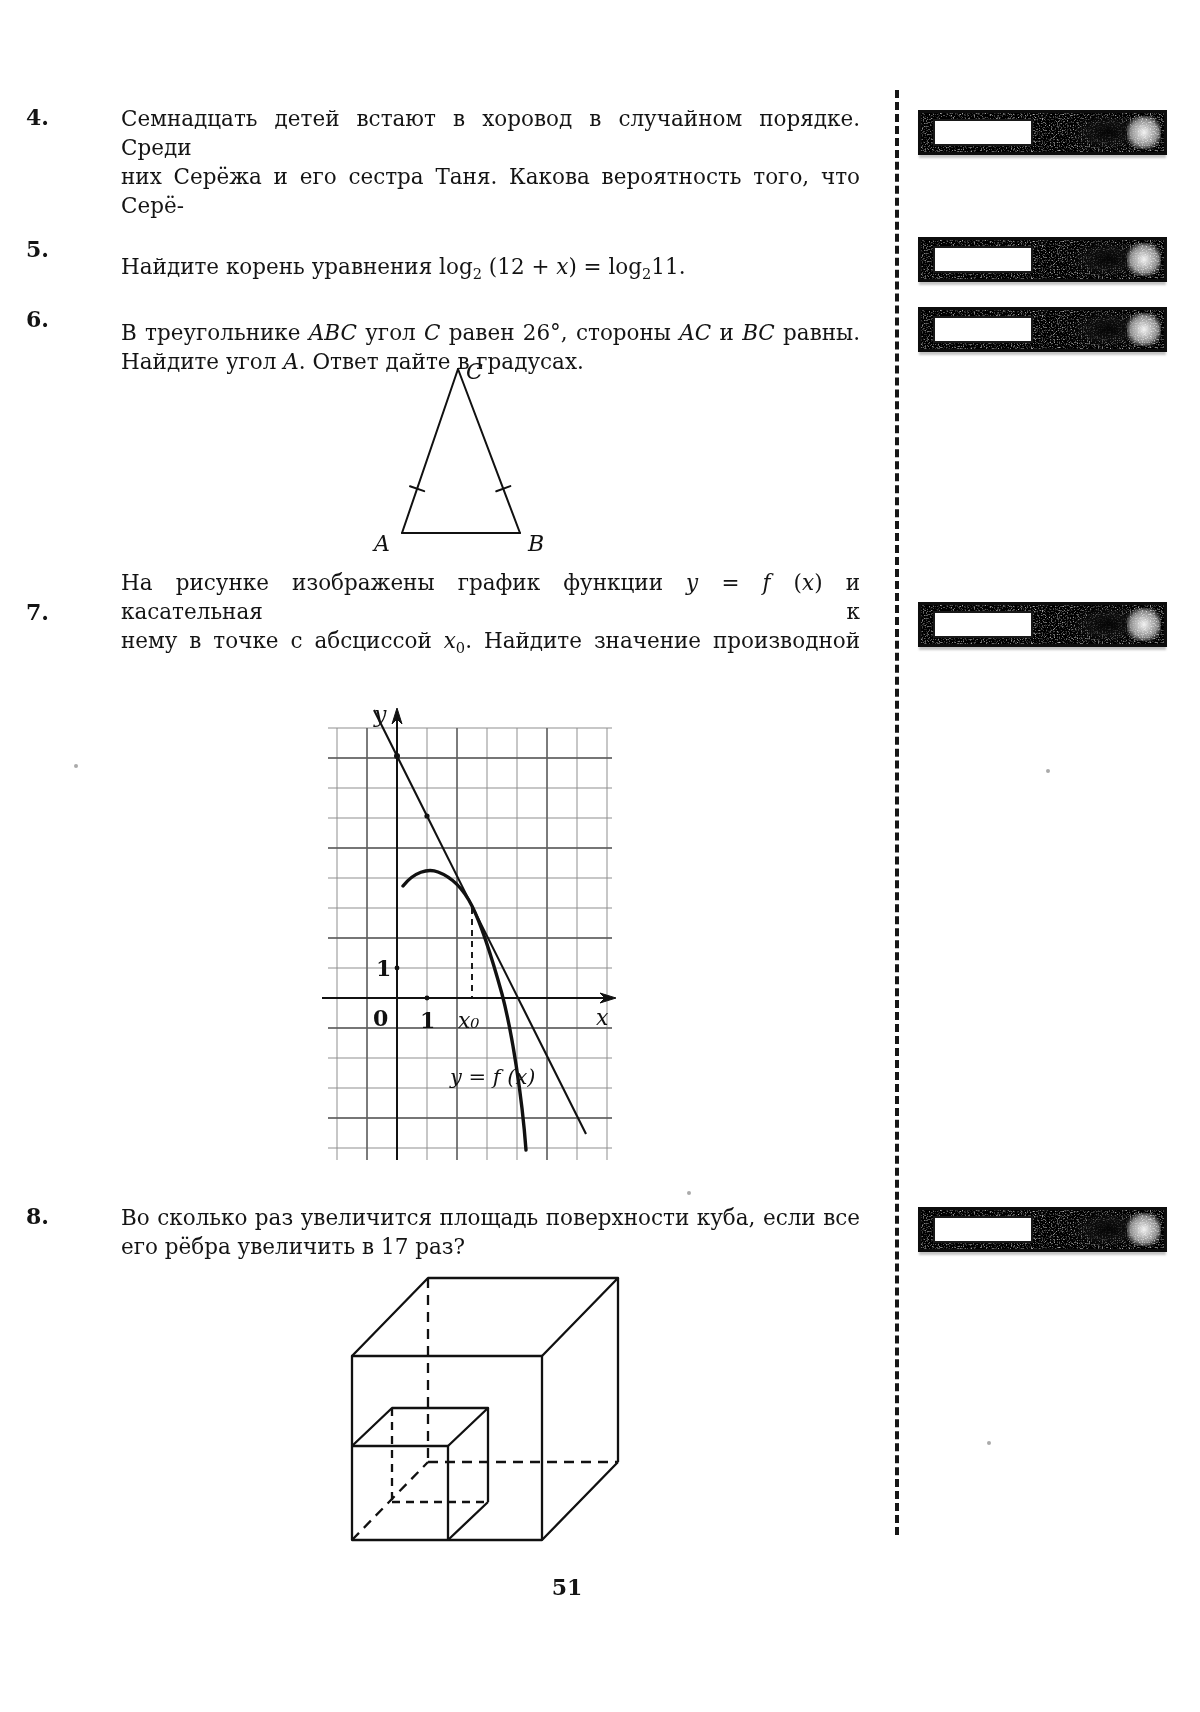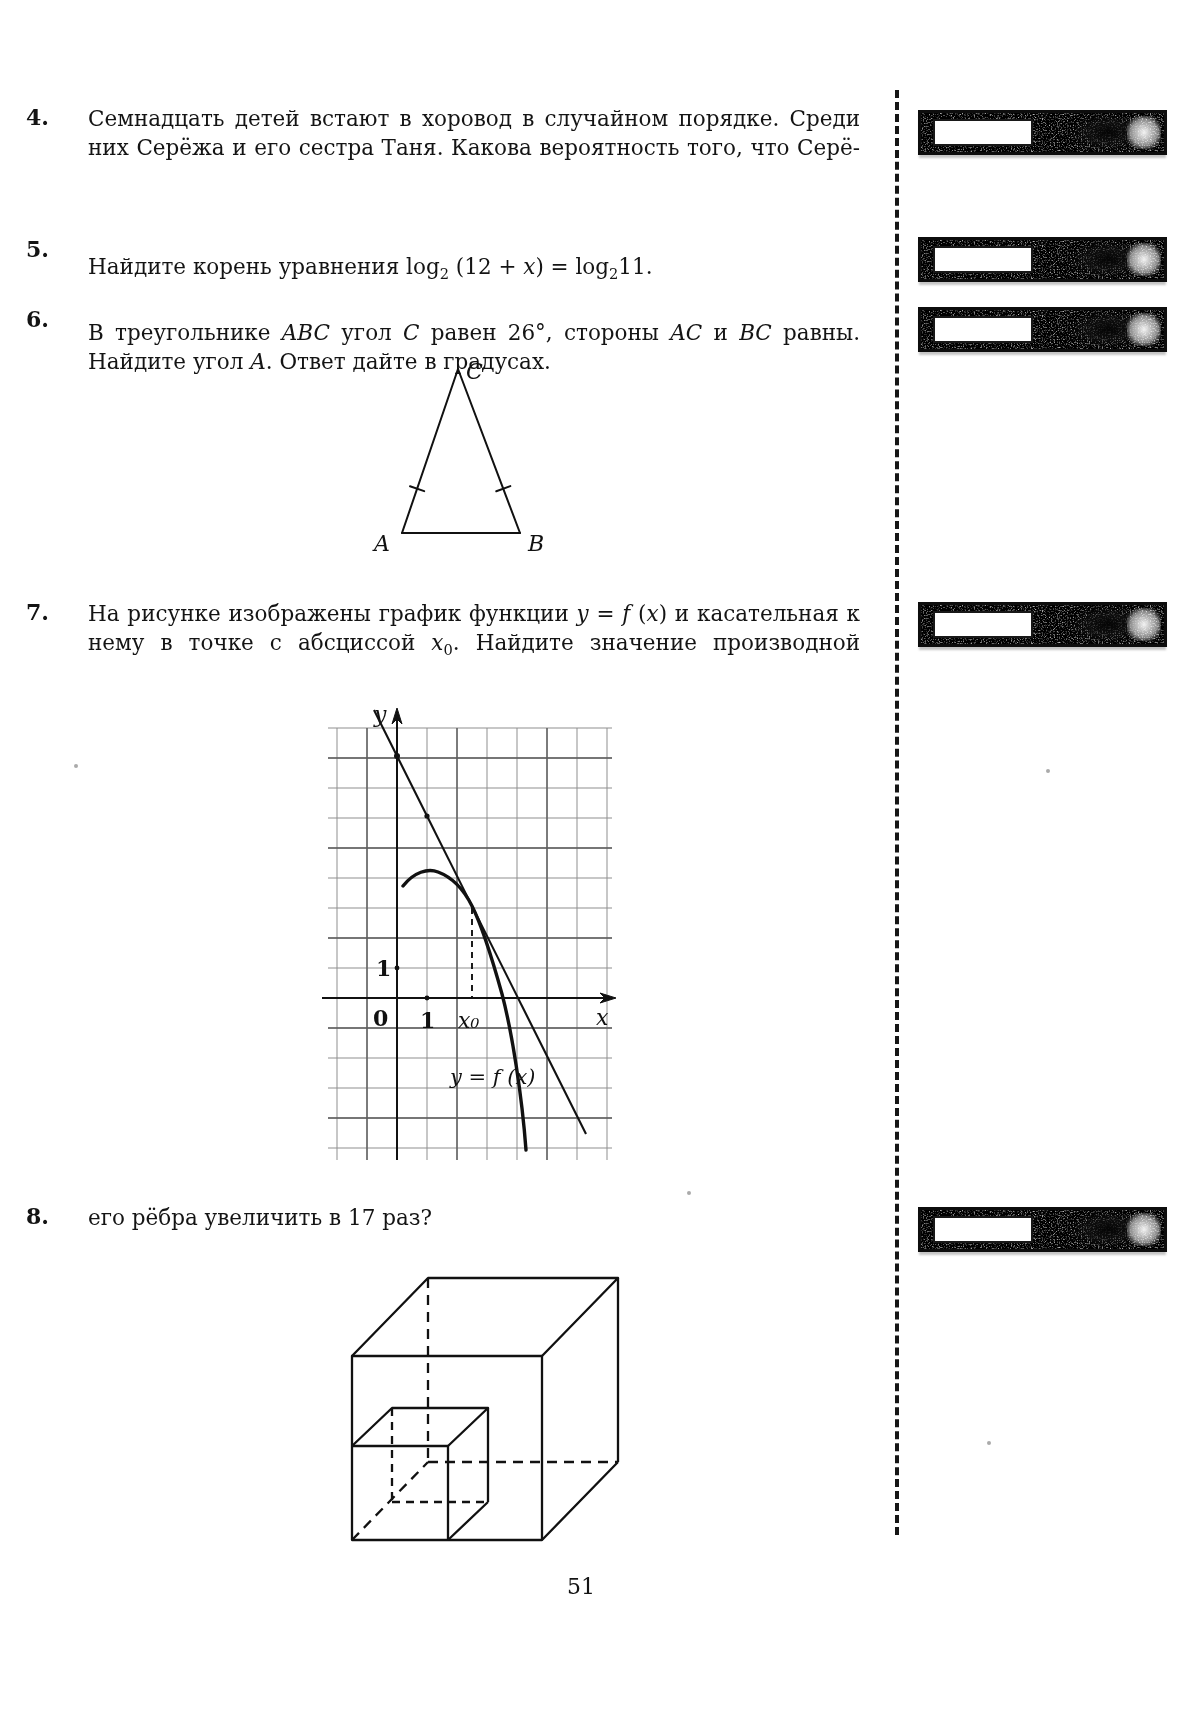--- a/index.html
+++ b/index.html
@@ -9,21 +9,21 @@
     font-family:"DejaVu Serif","Liberation Serif",serif; color:#141414;
   }
   .pnum {
     position:absolute; left:26px; width:54px;
     font-size:22px; font-weight:bold;
   }
   .ptext {
     position:absolute; left:88px; width:772px;
     font-size:21.5px; line-height:29px;
   }
-  .pline { text-align:justify; text-align-last:justify; }
+  .pline { text-align:justify; text-align-last:justify;margin-left:33px; }
   .pline.last { text-align-last:left; }
   .ptext i, .pnum i { font-family:"DejaVu Serif","Liberation Serif",serif; }
   .ptext sub { font-size:0.68em; line-height:0; }
   .divider {
     position:absolute; left:895px; top:90px; height:1445px; width:0;
     border-left:4.5px dashed #161616;
   }
   .ansbox {
     position:absolute; left:918px; width:243px; height:39px;
     border:3px solid #0d0d0d; background:#cfcfcf;
@@ -39,22 +39,22 @@
     position:absolute; left:206px; top:3px; width:34px; height:33px;
     background:radial-gradient(ellipse at center,
       rgba(255,255,255,0.95) 0%, rgba(255,255,255,0.55) 55%, rgba(255,255,255,0) 80%);
   }
   .ansbox .white {
     position:absolute; left:12px; top:6px; width:96px; height:23px;
     background:#ffffff; border:2.5px solid #181818;
   }
   .fig { position:absolute; }
   .pageno {
-    position:absolute; left:546px; top:1574px; width:70px;
-    text-align:center; font-size:22px; font-weight:normal;
+    position:absolute; left:532px; top:1574px; width:70px;
+    text-align:center; font-size:22px; font-weight:bold;
   }
   .speck { position:absolute; width:4px; height:4px; border-radius:50%; background:#aaa; }
 </style>
 </head>
 <body>
 
 <svg width="0" height="0" style="position:absolute">
   <defs>
     <filter id="grainF" x="0" y="0" width="100%" height="100%">
       <feTurbulence type="fractalNoise" baseFrequency="0.75" numOctaves="2" seed="11" result="t"></feTurbulence>
@@ -94,21 +94,21 @@
       <path d="M146.3,136.3 L160.3,131.1"></path>
     </g>
     <g font-size="22" font-style="italic" fill="#111">
       <text x="116" y="24">C</text>
       <text x="24" y="196">A</text>
       <text x="178" y="196">B</text>
     </g>
   </svg>
 
   <div class="pnum" style="top:599px">7.</div>
-  <div class="ptext" style="top:599px">
+  <div class="ptext" style="top:568px">
     <div class="pline">На рисунке изображены график функции <i>y</i> = <i>f</i> (<i>x</i>) и касательная к</div>
     <div class="pline">нему в точке с абсциссой <i>x</i><sub>0</sub>. Найдите значение производной</div>
   </div>
 
   <svg class="fig" style="left:290px; top:672px" width="340" height="500" viewBox="0 0 340 500">
 
     <g stroke="#8f8f8f" stroke-width="1">
       <path d="M47,56V488 M77,56V488 M107,56V488 M137,56V488 M167,56V488 M197,56V488 M227,56V488 M257,56V488 M287,56V488 M317,56V488"></path>
       <path d="M38,56H322 M38,86H322 M38,116H322 M38,146H322 M38,176H322 M38,206H322 M38,236H322 M38,266H322 M38,296H322 M38,326H322 M38,356H322 M38,386H322 M38,416H322 M38,446H322 M38,476H322"></path>
     </g>
@@ -141,20 +141,21 @@
       <text x="83" y="354" font-weight="bold">0</text>
       <text x="86" y="304" font-weight="bold">1</text>
       <text x="130" y="356" font-weight="bold">1</text>
       <text x="168" y="356" font-style="italic">x₀</text>
       <text x="160" y="412" font-style="italic" font-size="21">y = f (x)</text>
     </g>
   </svg>
 
   <div class="pnum" style="top:1203px">8.</div>
   <div class="ptext" style="top:1203px">
+    <div class="pline">Во сколько раз увеличится площадь поверхности куба, если все</div>
     <div class="pline last">его рёбра увеличить в 17 раз?</div>
   </div>
 
   <svg class="fig" style="left:330px; top:1255px" width="310" height="310" viewBox="0 0 310 310">
     <g stroke="#111" stroke-width="2.3" fill="none" stroke-linejoin="round">
 
       <path d="M22,101 L212,101 L212,285 L22,285 Z"></path>
       <path d="M22,101 L98,23 L288,23 L212,101"></path>
       <path d="M288,23 L288,207 M212,285 L288,207"></path>
 

